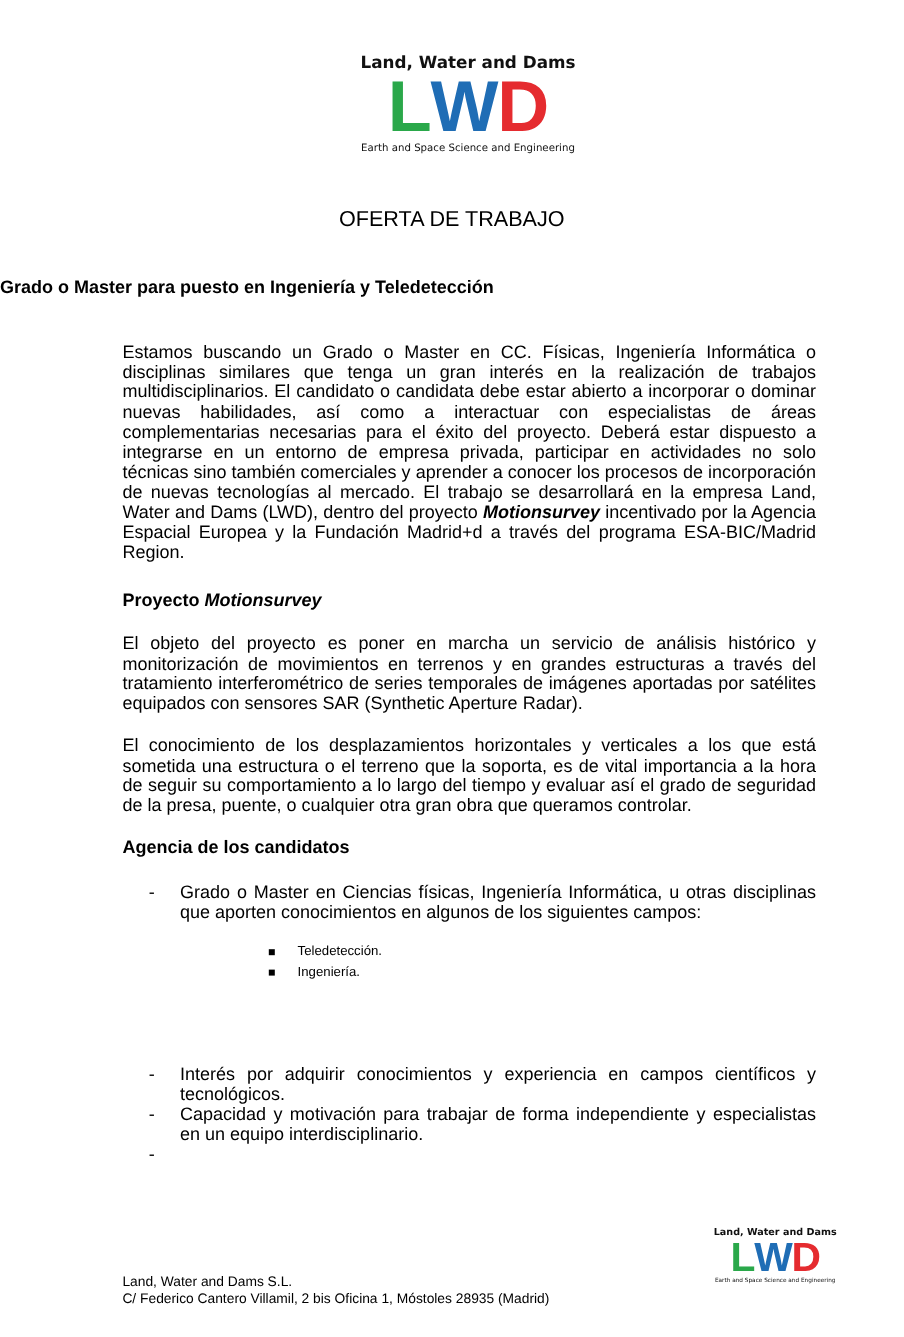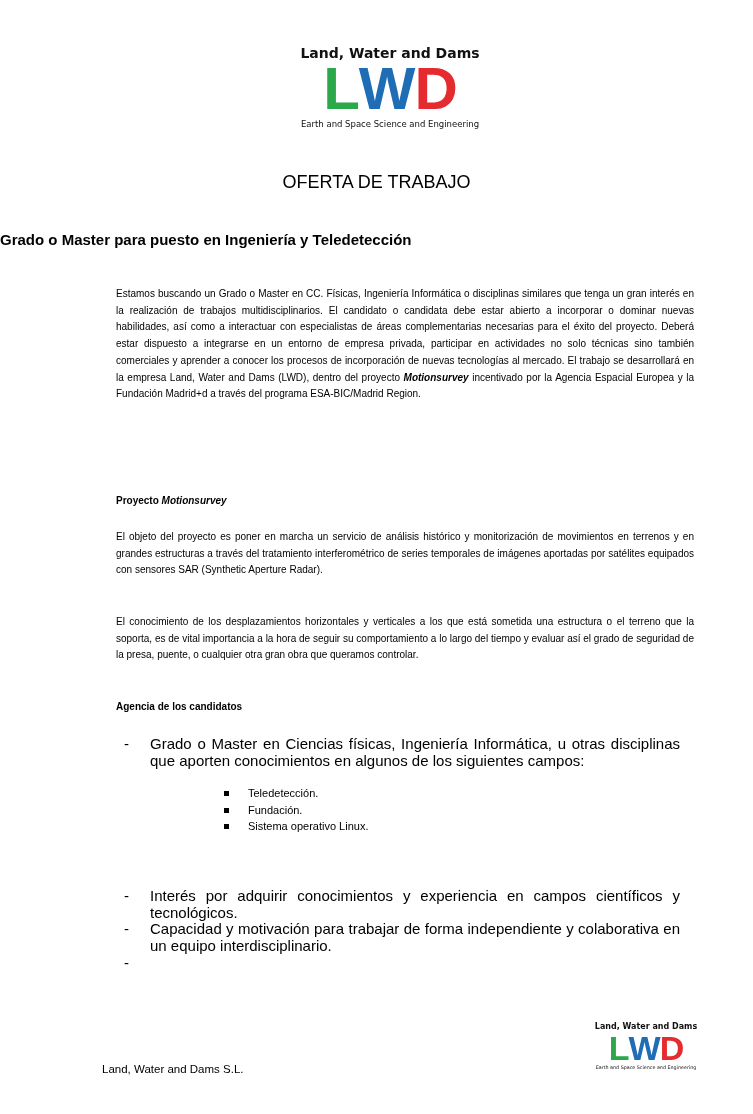--- a/index.html
+++ b/index.html
@@ -20,21 +20,21 @@
   .logo-bottom .brand-name { font-size: 8px; line-height: 10px; }
   .logo-bottom .letters { font-size: 34px; line-height: 30px; margin-top: 1px; }
   .logo-bottom .tagline { font-size: 4.8px; line-height: 7px; margin-top: 1px; }
   .l-green { color: #2aa84a; }
   .l-blue { color: #1f6db5; }
   .l-red { color: #e52b2f; }
 
   .doc-title { position: absolute; left: 0; width: 753px; top: 172px; text-align: center; font-size: 18px; }
   .subtitle { position: absolute; left: 0; width: 753px; top: 231px; font-size: 15px; font-weight: bold; }
 
-  .block { position: absolute; left: 116px; width: 578px; font-size: 10px; line-height: 16.7px; text-align: justify; }
+  .block { position: absolute; left: 102px; width: 578px; font-size: 15px; line-height: 16.7px; text-align: justify; }
   .p-intro { top: 286px; }
   .h-proyecto { top: 493px; font-weight: bold; }
   .p-objeto { top: 529px; }
   .p-conoc { top: 614px; }
   .h-perfil { top: 699px; font-weight: bold; }
 
   .dash-list { position: absolute; left: 102px; width: 578px; font-size: 15px; line-height: 16.7px; margin: 0; padding: 0; list-style: none; }
   .dash-list li { position: relative; padding-left: 48px; text-align: justify; }
   .dash-list li .dash { position: absolute; left: 22px; top: 0; }
   .dl1 { top: 736px; }
@@ -68,32 +68,32 @@
 <div class="block p-conoc">El conocimiento de los desplazamientos horizontales y verticales a los que está sometida una estructura o el terreno que la soporta, es de vital importancia a la hora de seguir su comportamiento a lo largo del tiempo y evaluar así el grado de seguridad de la presa, puente, o cualquier otra gran obra que queramos controlar.</div>
 
 <div class="block h-perfil">Agencia de los candidatos</div>
 
 <ul class="dash-list dl1">
   <li><span class="dash">-</span><span>Grado o Master en Ciencias físicas, Ingeniería Informática, u otras disciplinas que aporten conocimientos en  algunos de los siguientes campos:</span></li>
 </ul>
 
 <ul class="sq-list">
   <li><span class="sq"></span><span>Teledetección.</span></li>
-  <li><span class="sq"></span><span>Fundación.</span></li>
-  <li><span class="sq"></span><span>Sistema operativo Linux.</span></li>
+  <li><span class="sq"></span><span>Ingeniería.</span></li>
 </ul>
 
 <ul class="dash-list dl2">
   <li><span class="dash">-</span><span>Interés por adquirir conocimientos y experiencia en campos científicos y tecnológicos.</span></li>
-  <li><span class="dash">-</span><span>Capacidad y motivación para trabajar de forma independiente y colaborativa en un equipo interdisciplinario.</span></li>
+  <li><span class="dash">-</span><span>Capacidad y motivación para trabajar de forma independiente y especialistas en un equipo interdisciplinario.</span></li>
   <li><span class="dash">-</span></li>
 </ul>
 
 <div class="footer">
   <div>Land, Water and Dams S.L.</div>
+  <div>C/ Federico Cantero Villamil, 2 bis Oficina 1, Móstoles 28935 (Madrid)</div>
 </div>
 
 <div class="logo logo-bottom">
   <div class="brand-name">Land, Water and Dams</div>
   <div class="letters">
     <span class="l-green" style="color: rgb(42, 168, 74);">L</span><span class="l-blue" style="color: rgb(31, 109, 181);">W</span><span class="l-red" style="color: rgb(229, 43, 47);">D</span>
   </div>
   <div class="tagline">Earth and Space Science and Engineering</div>
 </div>
 

